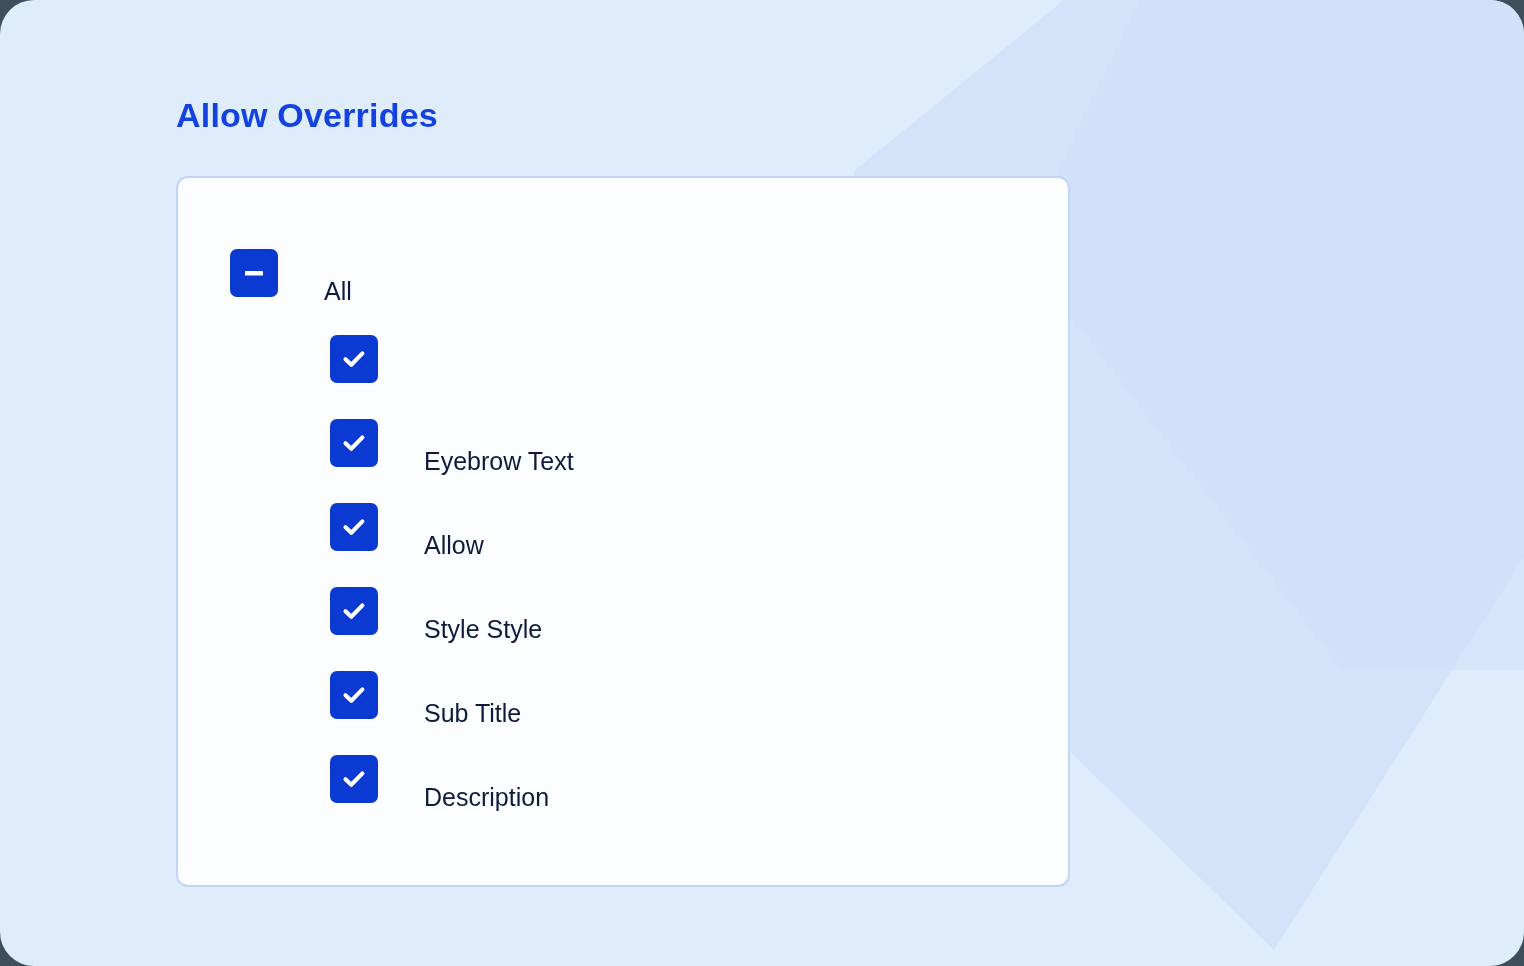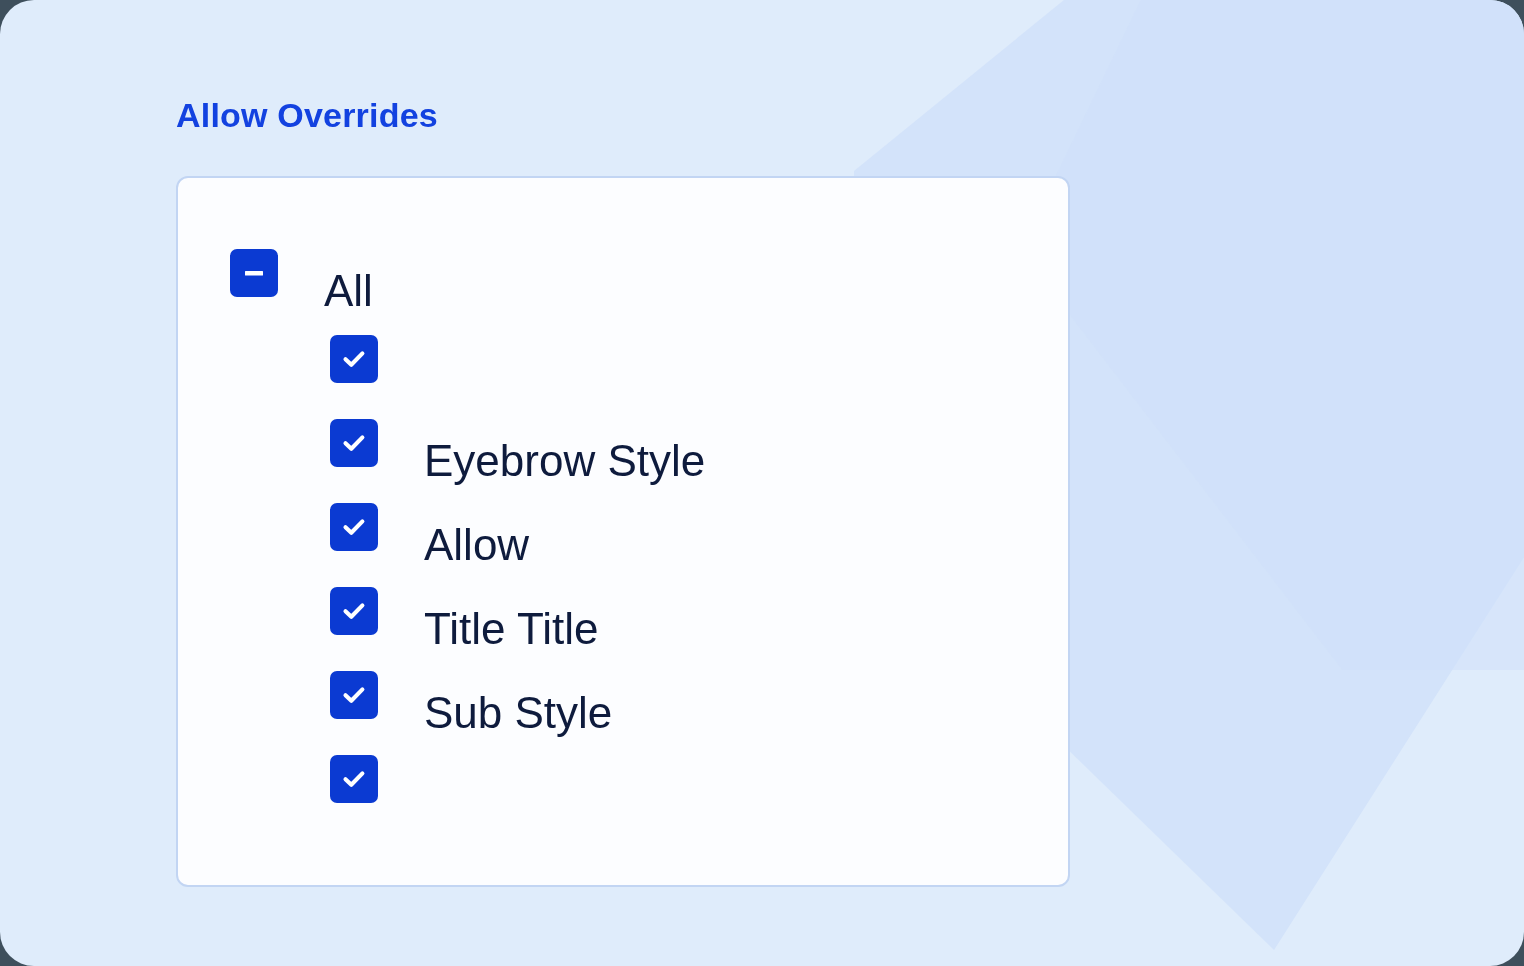--- a/index.html
+++ b/index.html
@@ -103,21 +103,21 @@
     align-items: center;
     justify-content: center;
     flex: 0 0 auto;
     cursor: pointer;
   }
 
   .checkbox svg { display: block; }
 
   .tree-label {
     margin-left: 46px;
-    font-size: 44px;
+    font-size: 25px;
     color: #0e1b3d;
     white-space: nowrap;
     line-height: 1;
     margin-top: 36px;
   }
   .tree-row.root .tree-label {
     margin-left: 46px;
   }
 </style>
 </head>
@@ -151,55 +151,56 @@
             </svg>
           </span>
         </div>
 
         <div class="tree-row child" style="top:239px">
           <span class="checkbox">
             <svg width="30" height="30" viewBox="0 0 30 30" aria-hidden="true">
               <path d="M6.5 15.2 L12.3 20.8 L23.4 9.4" fill="none" stroke="#ffffff" stroke-width="4.1" stroke-linecap="round" stroke-linejoin="round"></path>
             </svg>
           </span>
-          <span class="tree-label">Eyebrow Style</span>
+          <span class="tree-label">Eyebrow Text</span>
         </div>
 
         <div class="tree-row child" style="top:323px">
           <span class="checkbox">
             <svg width="30" height="30" viewBox="0 0 30 30" aria-hidden="true">
               <path d="M6.5 15.2 L12.3 20.8 L23.4 9.4" fill="none" stroke="#ffffff" stroke-width="4.1" stroke-linecap="round" stroke-linejoin="round"></path>
             </svg>
           </span>
           <span class="tree-label">Allow</span>
         </div>
 
         <div class="tree-row child" style="top:407px">
           <span class="checkbox">
             <svg width="30" height="30" viewBox="0 0 30 30" aria-hidden="true">
               <path d="M6.5 15.2 L12.3 20.8 L23.4 9.4" fill="none" stroke="#ffffff" stroke-width="4.1" stroke-linecap="round" stroke-linejoin="round"></path>
             </svg>
           </span>
-          <span class="tree-label">Title Title</span>
+          <span class="tree-label">Style Style</span>
         </div>
 
         <div class="tree-row child" style="top:491px">
           <span class="checkbox">
             <svg width="30" height="30" viewBox="0 0 30 30" aria-hidden="true">
               <path d="M6.5 15.2 L12.3 20.8 L23.4 9.4" fill="none" stroke="#ffffff" stroke-width="4.1" stroke-linecap="round" stroke-linejoin="round"></path>
             </svg>
           </span>
-          <span class="tree-label">Sub Style</span>
+          <span class="tree-label">Sub Title</span>
         </div>
 
         <div class="tree-row child" style="top:575px">
           <span class="checkbox">
             <svg width="30" height="30" viewBox="0 0 30 30" aria-hidden="true">
               <path d="M6.5 15.2 L12.3 20.8 L23.4 9.4" fill="none" stroke="#ffffff" stroke-width="4.1" stroke-linecap="round" stroke-linejoin="round"></path>
             </svg>
           </span>
+          <span class="tree-label">Description</span>
         </div>
 
       </div>
     </div>
 
   </div>
 </div>
 
 </body></html>

